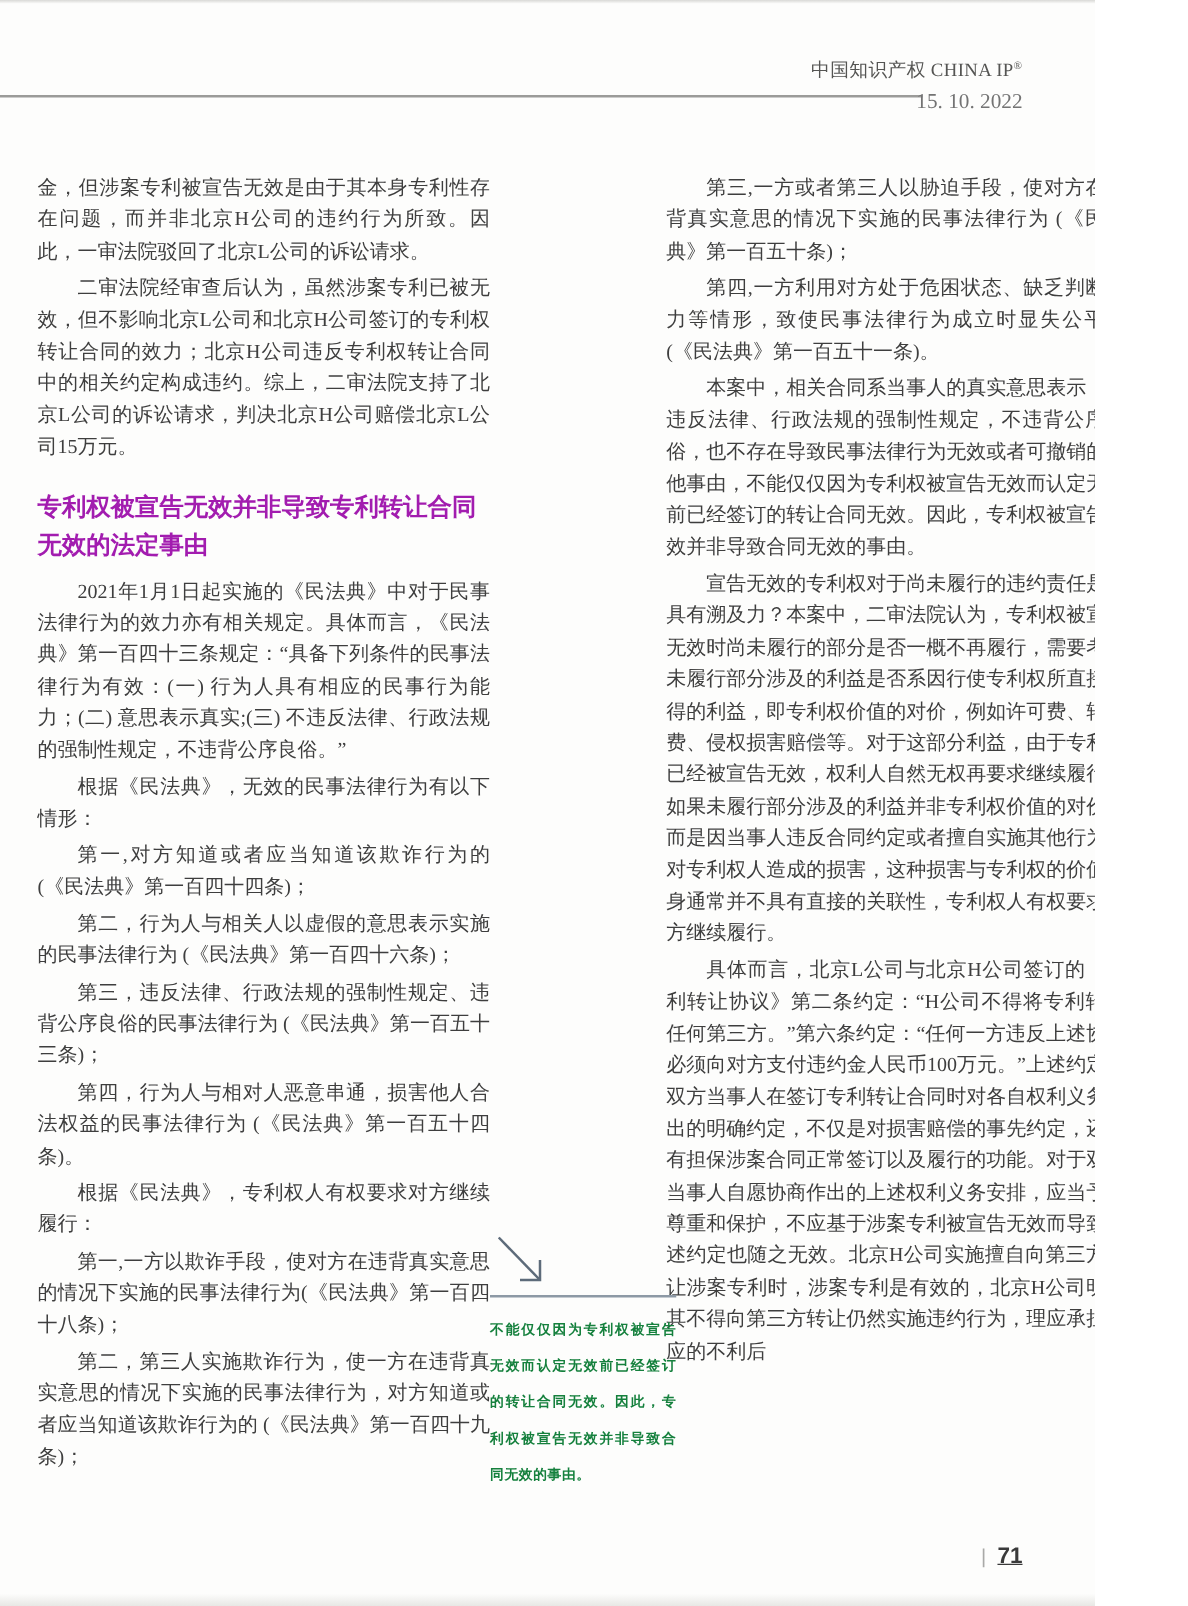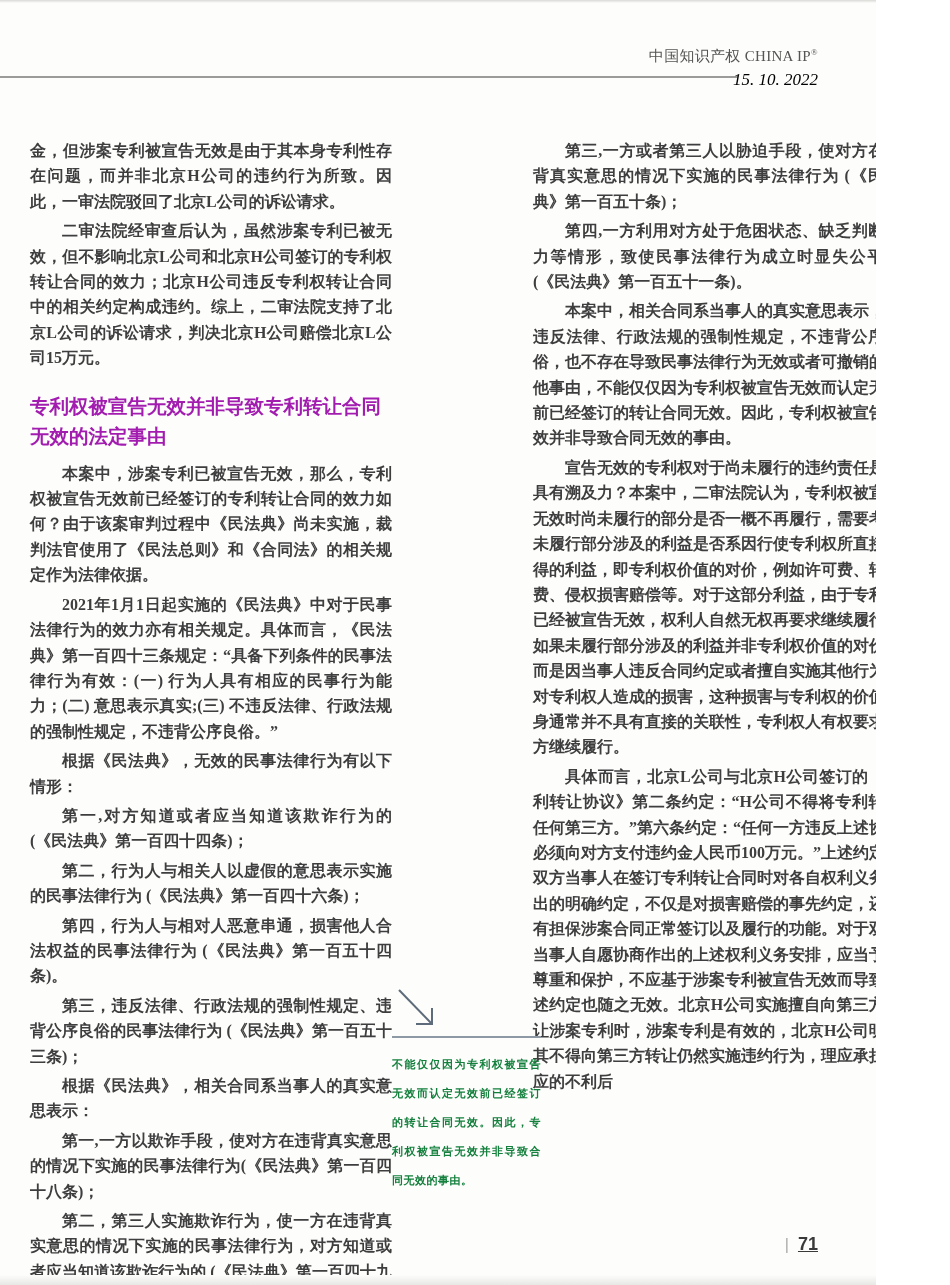--- a/index.html
+++ b/index.html
@@ -24,32 +24,31 @@
   }
   .header-block{
     position:absolute;top:42px;right:58px;text-align:right;
     color:#4b4b4b;
   }
   .magazine-title{
     font-size:15px;letter-spacing:0.3px;color:#555553;line-height:20px;
   }
   .magazine-title sup{font-size:9px;}
   .issue-date{
-    font-size:17px;color:#000000;line-height:22px;margin-top:3px;
+    font-size:17px;color:#737373;line-height:22px;margin-top:3px;
     font-family:"Liberation Serif","DejaVu Serif",serif;
-    font-style:italic;
   }
   .col{
     position:absolute;top:138px;
     font-size:16px;line-height:25.4px;color:#3e3e3e;
     text-align:justify;text-justify:inter-ideograph;
   }
   .col-left{left:30px;width:362px;}
   .col-right{left:533px;width:368px;}
-  .col p{margin:0 0 4px 0;text-indent:2em;font-weight:bold;}
+  .col p{margin:0 0 4px 0;text-indent:2em;}
   .col p.no-indent{text-indent:0;}
   .section-heading{
     font-family:"Liberation Sans","DejaVu Sans",sans-serif;
     font-weight:bold;font-size:19.5px;line-height:30px;
     color:#a21caf;margin:20px 0 10px 0;text-align:left;
   }
   .pull-quote{
     position:absolute;left:392px;top:986px;width:149px;
   }
   .pq-arrow{display:block;margin:0 0 4px 2px;}
@@ -80,28 +79,27 @@
 
   <div class="header-block">
     <div class="magazine-title"><span>中国知识产权 CHINA IP</span><sup>®</sup></div>
     <div class="issue-date">15. 10. 2022</div>
   </div>
 
   <div class="col col-left">
     <p class="no-indent">金，但涉案专利被宣告无效是由于其本身专利性存在问题，而并非北京H公司的违约行为所致。因此，一审法院驳回了北京L公司的诉讼请求。</p>
     <p>二审法院经审查后认为，虽然涉案专利已被无效，但不影响北京L公司和北京H公司签订的专利权转让合同的效力；北京H公司违反专利权转让合同中的相关约定构成违约。综上，二审法院支持了北京L公司的诉讼请求，判决北京H公司赔偿北京L公司15万元。</p>
     <div class="section-heading">专利权被宣告无效并非导致专利转让合同无效的法定事由</div>
-    <p>本案中，涉案专利已被宣告无效，那么，专利权被宣告无效前已经签订的专利转让合同的效力如何？由于该案审判过程中《民法典》尚未实施，裁判法官使用了《民法总则》和《合同法》的相关规定作为法律依据。</p>
     <p>2021年1月1日起实施的《民法典》中对于民事法律行为的效力亦有相关规定。具体而言，《民法典》第一百四十三条规定：“具备下列条件的民事法律行为有效：(一) 行为人具有相应的民事行为能力；(二) 意思表示真实;(三) 不违反法律、行政法规的强制性规定，不违背公序良俗。”</p>
     <p>根据《民法典》，无效的民事法律行为有以下情形：</p>
     <p>第一,对方知道或者应当知道该欺诈行为的 (《民法典》第一百四十四条)；</p>
     <p>第二，行为人与相关人以虚假的意思表示实施的民事法律行为 (《民法典》第一百四十六条)；</p>
+    <p>第三，违反法律、行政法规的强制性规定、违背公序良俗的民事法律行为 (《民法典》第一百五十三条)；</p>
     <p>第四，行为人与相对人恶意串通，损害他人合法权益的民事法律行为 (《民法典》第一百五十四条)。</p>
-    <p>第三，违反法律、行政法规的强制性规定、违背公序良俗的民事法律行为 (《民法典》第一百五十三条)；</p>
-    <p>根据《民法典》，相关合同系当事人的真实意思表示：</p>
+    <p>根据《民法典》，专利权人有权要求对方继续履行：</p>
     <p>第一,一方以欺诈手段，使对方在违背真实意思的情况下实施的民事法律行为(《民法典》第一百四十八条)；</p>
     <p>第二，第三人实施欺诈行为，使一方在违背真实意思的情况下实施的民事法律行为，对方知道或者应当知道该欺诈行为的 (《民法典》第一百四十九条)；</p>
   </div>
 
   <div class="col col-right">
     <p>第三,一方或者第三人以胁迫手段，使对方在违背真实意思的情况下实施的民事法律行为 (《民法典》第一百五十条)；</p>
     <p>第四,一方利用对方处于危困状态、缺乏判断能力等情形，致使民事法律行为成立时显失公平的 (《民法典》第一百五十一条)。</p>
     <p>本案中，相关合同系当事人的真实意思表示，不违反法律、行政法规的强制性规定，不违背公序良俗，也不存在导致民事法律行为无效或者可撤销的其他事由，不能仅仅因为专利权被宣告无效而认定无效前已经签订的转让合同无效。因此，专利权被宣告无效并非导致合同无效的事由。</p>
     <p>宣告无效的专利权对于尚未履行的违约责任是否具有溯及力？本案中，二审法院认为，专利权被宣告无效时尚未履行的部分是否一概不再履行，需要考虑未履行部分涉及的利益是否系因行使专利权所直接获得的利益，即专利权价值的对价，例如许可费、转让费、侵权损害赔偿等。对于这部分利益，由于专利权已经被宣告无效，权利人自然无权再要求继续履行。如果未履行部分涉及的利益并非专利权价值的对价，而是因当事人违反合同约定或者擅自实施其他行为而对专利权人造成的损害，这种损害与专利权的价值本身通常并不具有直接的关联性，专利权人有权要求对方继续履行。</p>
     <p>具体而言，北京L公司与北京H公司签订的《专利转让协议》第二条约定：“H公司不得将专利转让任何第三方。”第六条约定：“任何一方违反上述协议必须向对方支付违约金人民币100万元。”上述约定系双方当事人在签订专利转让合同时对各自权利义务作出的明确约定，不仅是对损害赔偿的事先约定，还具有担保涉案合同正常签订以及履行的功能。对于双方当事人自愿协商作出的上述权利义务安排，应当予以尊重和保护，不应基于涉案专利被宣告无效而导致上述约定也随之无效。北京H公司实施擅自向第三方转让涉案专利时，涉案专利是有效的，北京H公司明知其不得向第三方转让仍然实施违约行为，理应承担相应的不利后</p>

